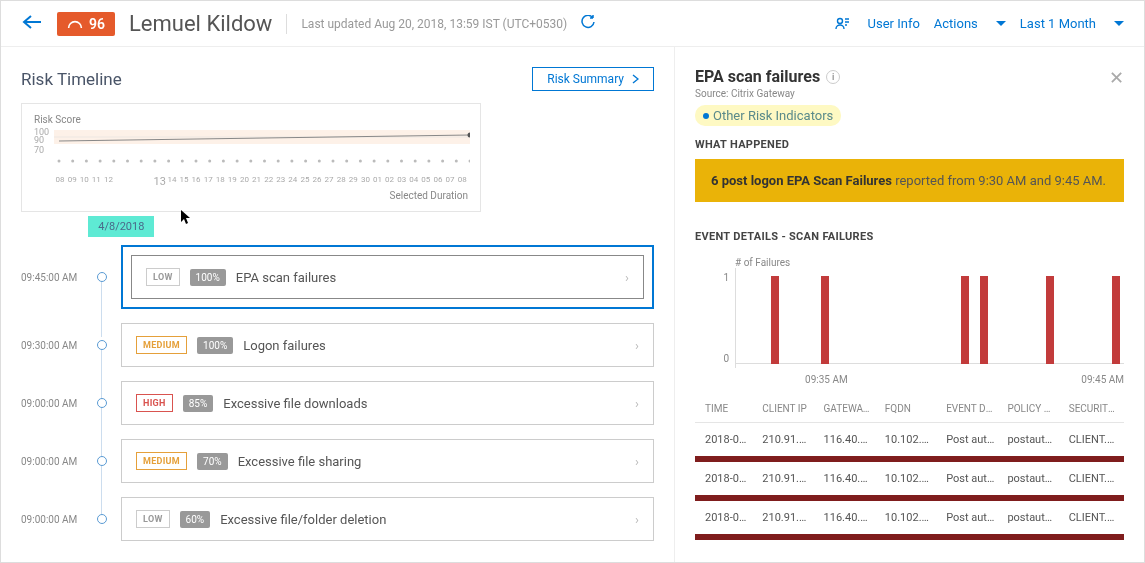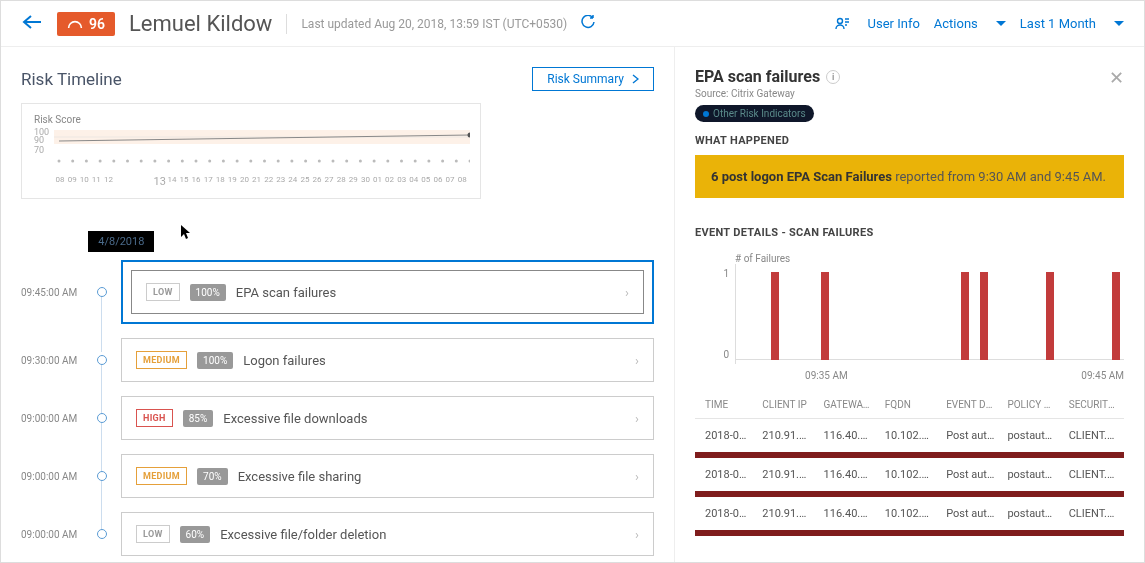--- a/index.html
+++ b/index.html
@@ -20,41 +20,41 @@
 .right { flex: 1; padding: 20px 20px 0 20px; overflow-y: auto; }
 .section-head { display: flex; justify-content: space-between; align-items: center; margin-bottom: 12px; }
 .section-title { font-size: 17px; color: #4a5568; font-weight: 400; }
 .risk-summary-btn { border: 1px solid #0077d4; color: #0077d4; padding: 4px 14px; font-size: 12px; cursor: pointer; background: #fff; display: flex; align-items: center; gap: 8px; }
 .sparkline-card { border: 1px solid #e5e5e5; padding: 10px 12px; width: 460px; }
 .spark-label { font-size: 10px; color: #888; }
 .spark-axis { font-size: 9px; color: #aaa; }
 .spark-svg { display: block; }
 .spark-footer { text-align: right; font-size: 10px; color: #888; margin-top: 2px; }
 .cursor-icon { position: relative; left: 160px; top: -4px; }
-.date-chip { background: #000000; color: #4a6a8a; font-size: 11px; padding: 4px 10px; display: inline-block; margin: 32px 0 8px 52px; }
+.date-chip { background: #5eead4; color: #4a6a8a; font-size: 11px; padding: 4px 10px; display: inline-block; margin: 4px 0 8px 52px; }
 .timeline-row { display: flex; align-items: center; margin-bottom: 14px; position: relative; }
 .timeline-time { width: 70px; font-size: 10px; color: #888; text-align: left; }
 .timeline-dot { width: 10px; height: 10px; border: 1.5px solid #5a9bd4; border-radius: 50%; background: #fff; margin: 0 14px 0 6px; z-index: 2; position: relative; }
 .timeline-line { position: absolute; left: 80px; top: 50%; width: 1px; height: 60px; background: #cde; z-index: 1; }
 .timeline-card { flex: 1; border: 1px solid #ccc; padding: 12px 14px; display: flex; align-items: center; gap: 10px; cursor: pointer; background: #fff; }
 .timeline-card.selected-wrap { border: 2px solid #0077d4; padding: 8px; }
 .timeline-card.inner { border: 1px solid #888; margin: 0; }
 .sev-badge { font-size: 9px; font-weight: 700; padding: 3px 6px; border: 1px solid; letter-spacing: 0.3px; }
 .sev-low { color: #999; border-color: #ccc; }
 .sev-medium { color: #e5a03a; border-color: #e5a03a; }
 .sev-high { color: #d9534f; border-color: #d9534f; }
 .pct-badge { background: #999; color: #fff; font-size: 10px; padding: 3px 6px; border-radius: 2px; }
 .timeline-title { flex: 1; color: #555; font-size: 13px; }
 .chevron { color: #bbb; }
 .detail-head { display: flex; justify-content: space-between; align-items: flex-start; }
 .detail-title { font-size: 16px; font-weight: 700; color: #333; display: flex; align-items: center; gap: 6px; }
 .info-icon { color: #999; border: 1px solid #ccc; border-radius: 50%; width: 14px; height: 14px; display: inline-flex; align-items: center; justify-content: center; font-size: 9px; }
 .close-x { color: #aaa; cursor: pointer; font-size: 18px; }
 .detail-source { font-size: 10px; color: #888; margin-top: 2px; }
-.tag-chip { display: inline-flex; align-items: center; gap: 4px; background: #0f172a; color: #5a8a8a; font-size: 10px; padding: 3px 8px; border-radius: 10px; margin-top: 6px; }
+.tag-chip { display: inline-flex; align-items: center; gap: 4px; background: #fef9c3; color: #5a8a8a; font-size: 13px; padding: 3px 8px; border-radius: 10px; margin-top: 6px; }
 .tag-chip::before { content: ""; width: 6px; height: 6px; background: #0077d4; border-radius: 50%; }
 .sub-head { font-size: 11px; font-weight: 700; color: #444; margin-top: 12px; letter-spacing: 0.3px; }
 .happened-box { background: #eab308; padding: 14px 16px; margin-top: 8px; font-size: 13px; color: #555; }
 .happened-box b { color: #333; font-weight: 700; }
 .chart-block { margin-top: 14px; }
 .chart-ylabel { font-size: 10px; color: #888; margin-left: 40px; }
 .chart-area { display: flex; align-items: stretch; height: 100px; }
 .chart-yaxis { display: flex; flex-direction: column; justify-content: space-between; font-size: 10px; color: #888; padding: 4px 6px 4px 0; text-align: right; width: 40px; }
 .chart-bars { flex: 1; position: relative; border-left: 1px solid #ddd; }
 .chart-baseline { position: absolute; left: 0; right: 0; bottom: 4px; border-top: 1px solid #ddd; }
@@ -197,20 +197,21 @@
             <span style="font-size: 8px; color: rgb(170, 170, 170); width: 13.4px; text-align: center;">30</span>
             <span style="font-size: 8px; color: rgb(170, 170, 170); width: 13.4px; text-align: center;">01</span>
             <span style="font-size: 8px; color: rgb(170, 170, 170); width: 13.4px; text-align: center;">02</span>
             <span style="font-size: 8px; color: rgb(170, 170, 170); width: 13.4px; text-align: center;">03</span>
             <span style="font-size: 8px; color: rgb(170, 170, 170); width: 13.4px; text-align: center;">04</span>
             <span style="font-size: 8px; color: rgb(170, 170, 170); width: 13.4px; text-align: center;">05</span>
             <span style="font-size: 8px; color: rgb(170, 170, 170); width: 13.4px; text-align: center;">06</span>
             <span style="font-size: 8px; color: rgb(170, 170, 170); width: 13.4px; text-align: center;">07</span>
             <span style="font-size: 8px; color: rgb(170, 170, 170); width: 13.4px; text-align: center;">08</span>
           </div>
+        <div class="spark-footer">Selected Duration</div>
       </div>
       <span class="cursor-icon">
         <svg width="12" height="16" viewBox="0 0 12 16" fill="#000">
             <path d="M0 0 L0 12 L3 9 L5 14 L7 13 L5 8 L9 8 Z"></path>
           </svg>
       </span>
 
       <div class="date-chip">4/8/2018</div>
 
       <div>

